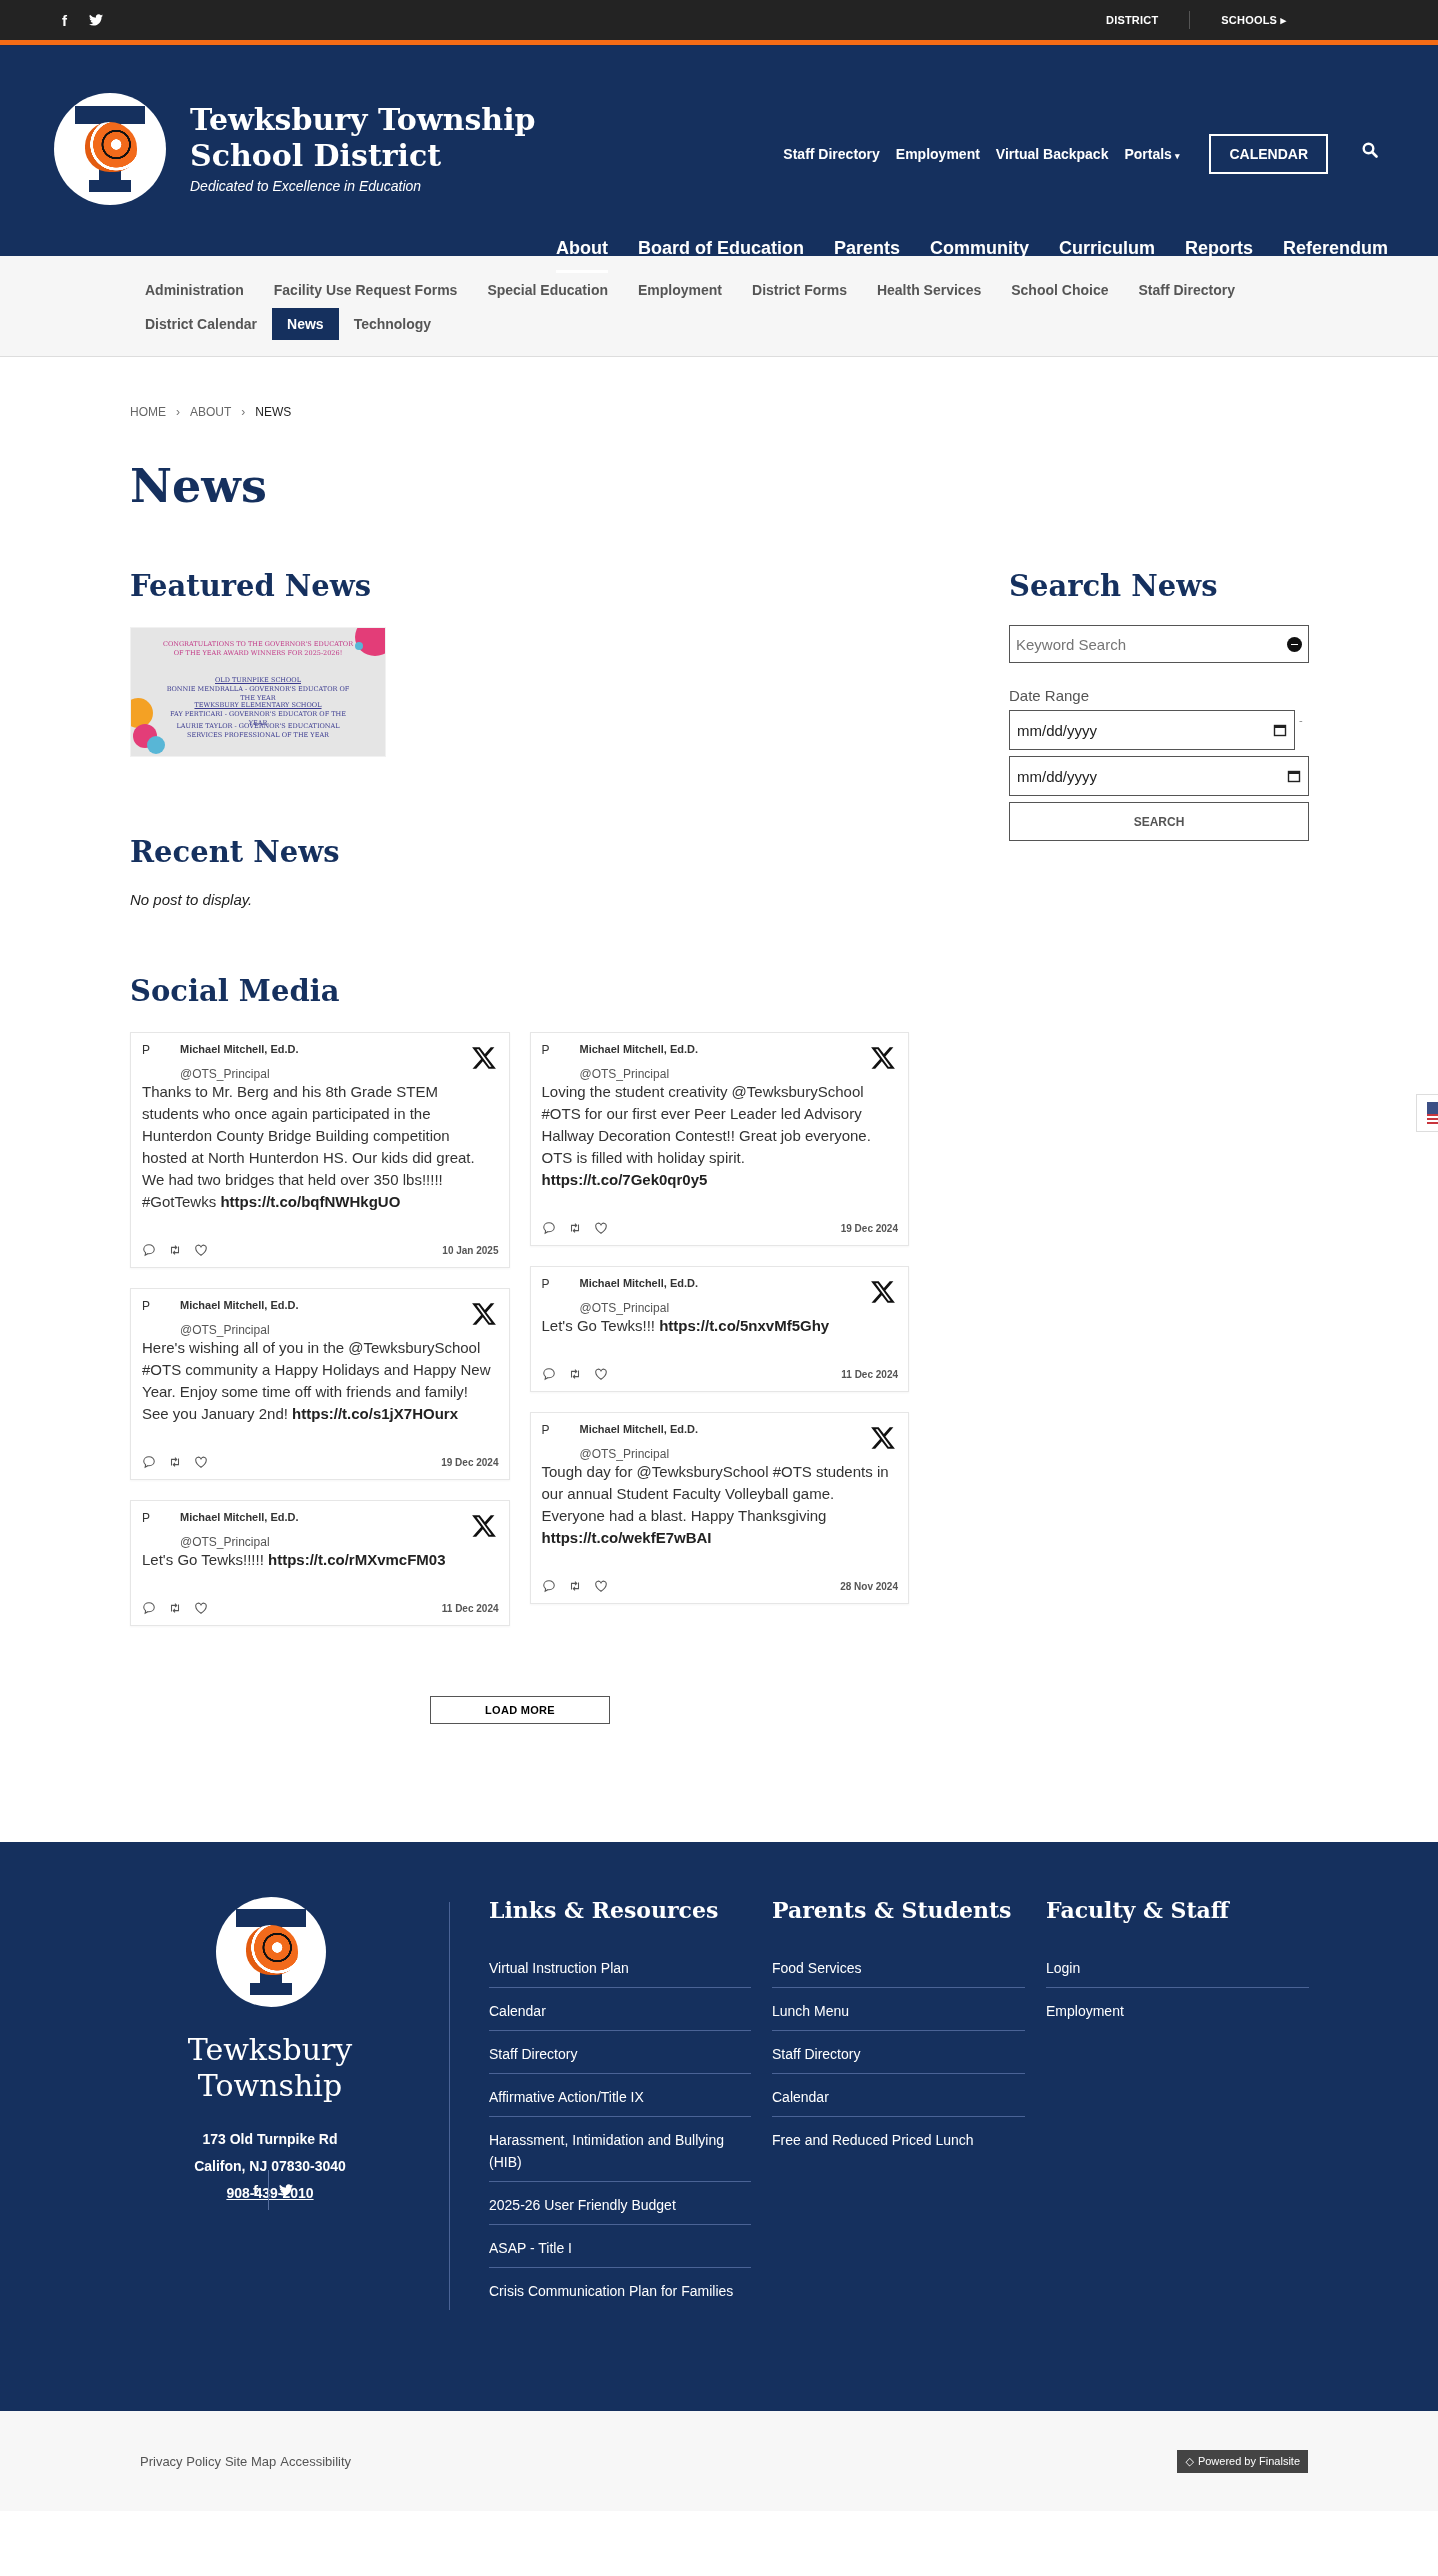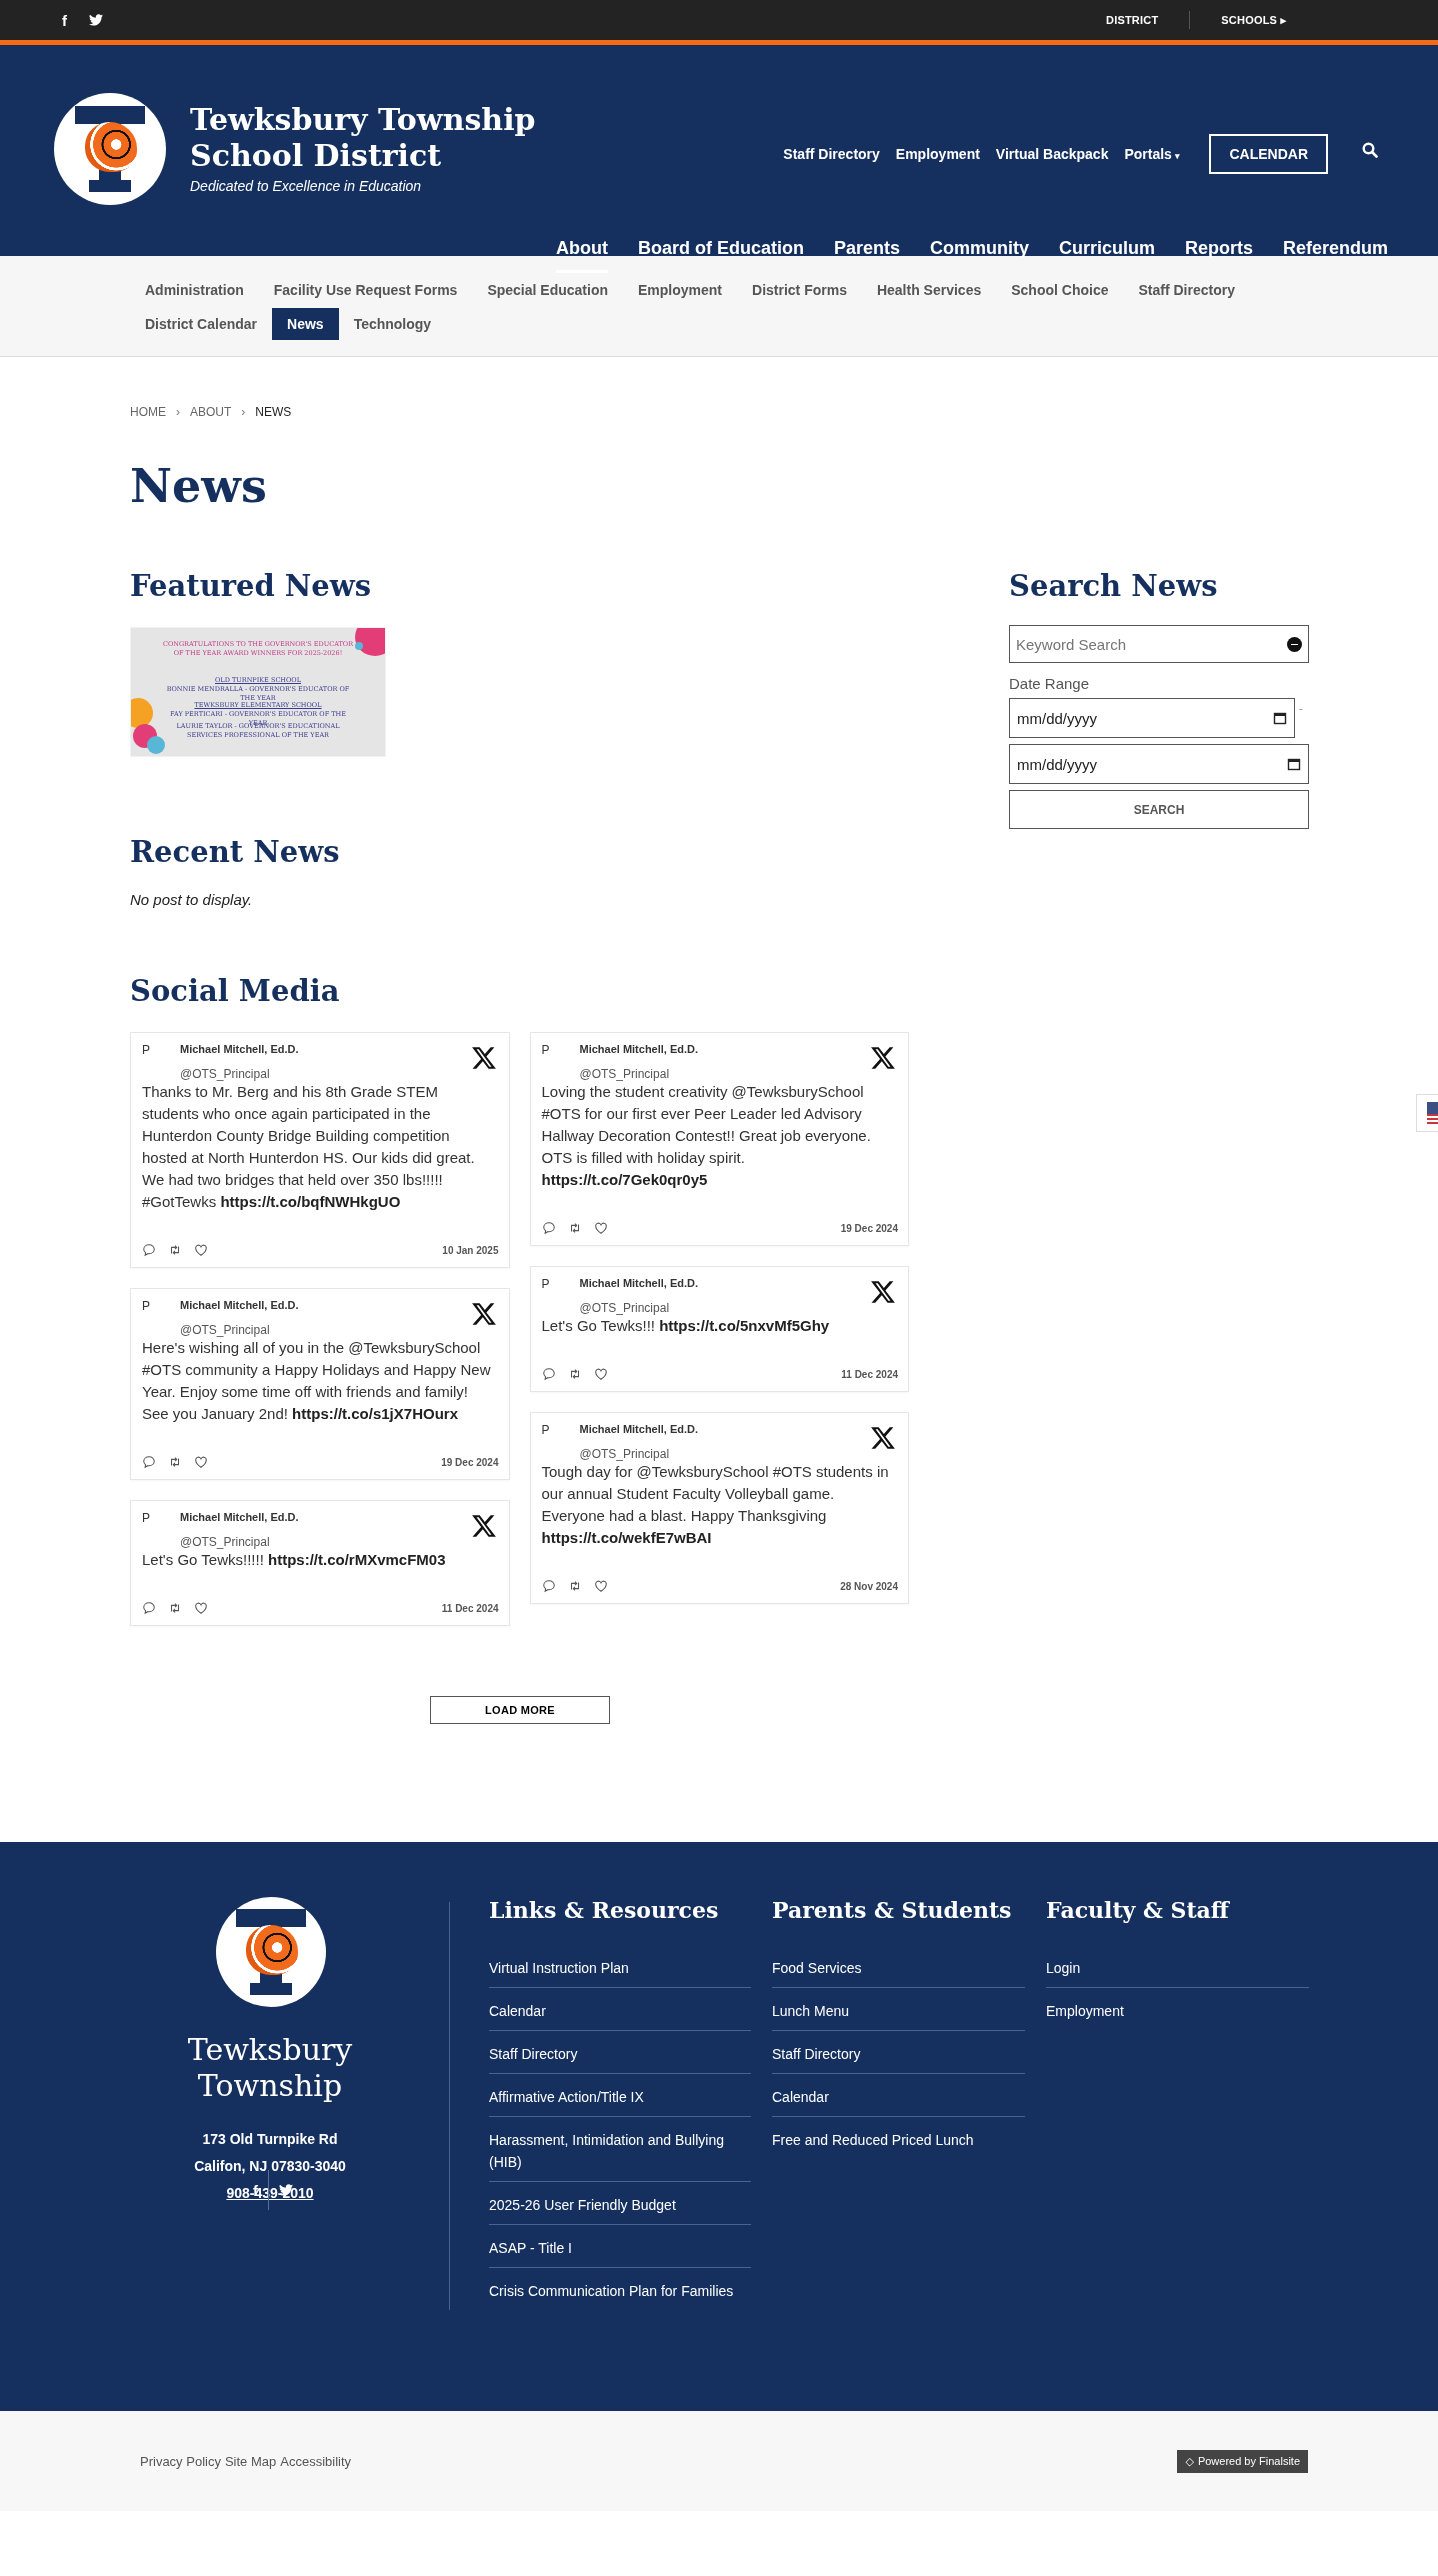--- a/index.html
+++ b/index.html
@@ -78,21 +78,21 @@
   .tfoot{display:flex;justify-content:space-between;align-items:center;margin-top:30px}
   .tacts{display:flex;gap:12px}
   .tacts svg{width:14px;height:14px}
   .tdate{font-size:10px;font-weight:bold;color:#555}
 
   .loadmore{display:block;margin:70px 0 4px 300px;width:180px;height:28px;border:1px solid #555;background:#fff;font-size:11px;font-weight:bold;letter-spacing:0.3px;font-family:"Liberation Sans",sans-serif}
   .kw{margin-top:22px;height:38px;border:1px solid #555;display:flex;align-items:center;padding:0 6px;justify-content:space-between}
   .kw input{border:none;outline:none;font-size:15px;color:#666;width:240px;font-family:"Liberation Sans",sans-serif}
   .kw .clr{width:15px;height:15px;border-radius:50%;background:#111;position:relative}
   .kw .clr::after{content:"";position:absolute;left:4px;right:4px;top:7px;height:1.5px;background:#fff}
-  .dr-label{margin-top:12px;font-size:15px;color:#555}
+  .dr-label{margin-top:24px;font-size:15px;color:#555}
   .daterow{display:flex;align-items:flex-start;margin-top:6px}
   .date{height:40px;border:1px solid #555;display:flex;align-items:center;justify-content:space-between;padding:0 7px;font-size:15px;color:#222}
   .date svg{width:14px;height:14px}
   .dash{font-size:11px;color:#888;margin-left:4px;margin-top:4px}
   .sbtn{margin-top:6px;width:300px;height:39px;border:1px solid #555;background:#fff;font-size:12px;font-weight:bold;color:#555;font-family:"Liberation Sans",sans-serif}
 
   .lang{position:absolute;right:20px;top:1039px;width:132px;height:38px;border:1px solid #ddd;background:#fff;display:flex;align-items:center;padding:0 10px;gap:14px;font-size:13px;color:#222}
   .flag{width:30px;height:22px;background:repeating-linear-gradient(#c8353d 0 2px,#fff 2px 4px);position:relative}
   .flag::before{content:"";position:absolute;left:0;top:0;width:14px;height:12px;background:#3c4f85}
 

